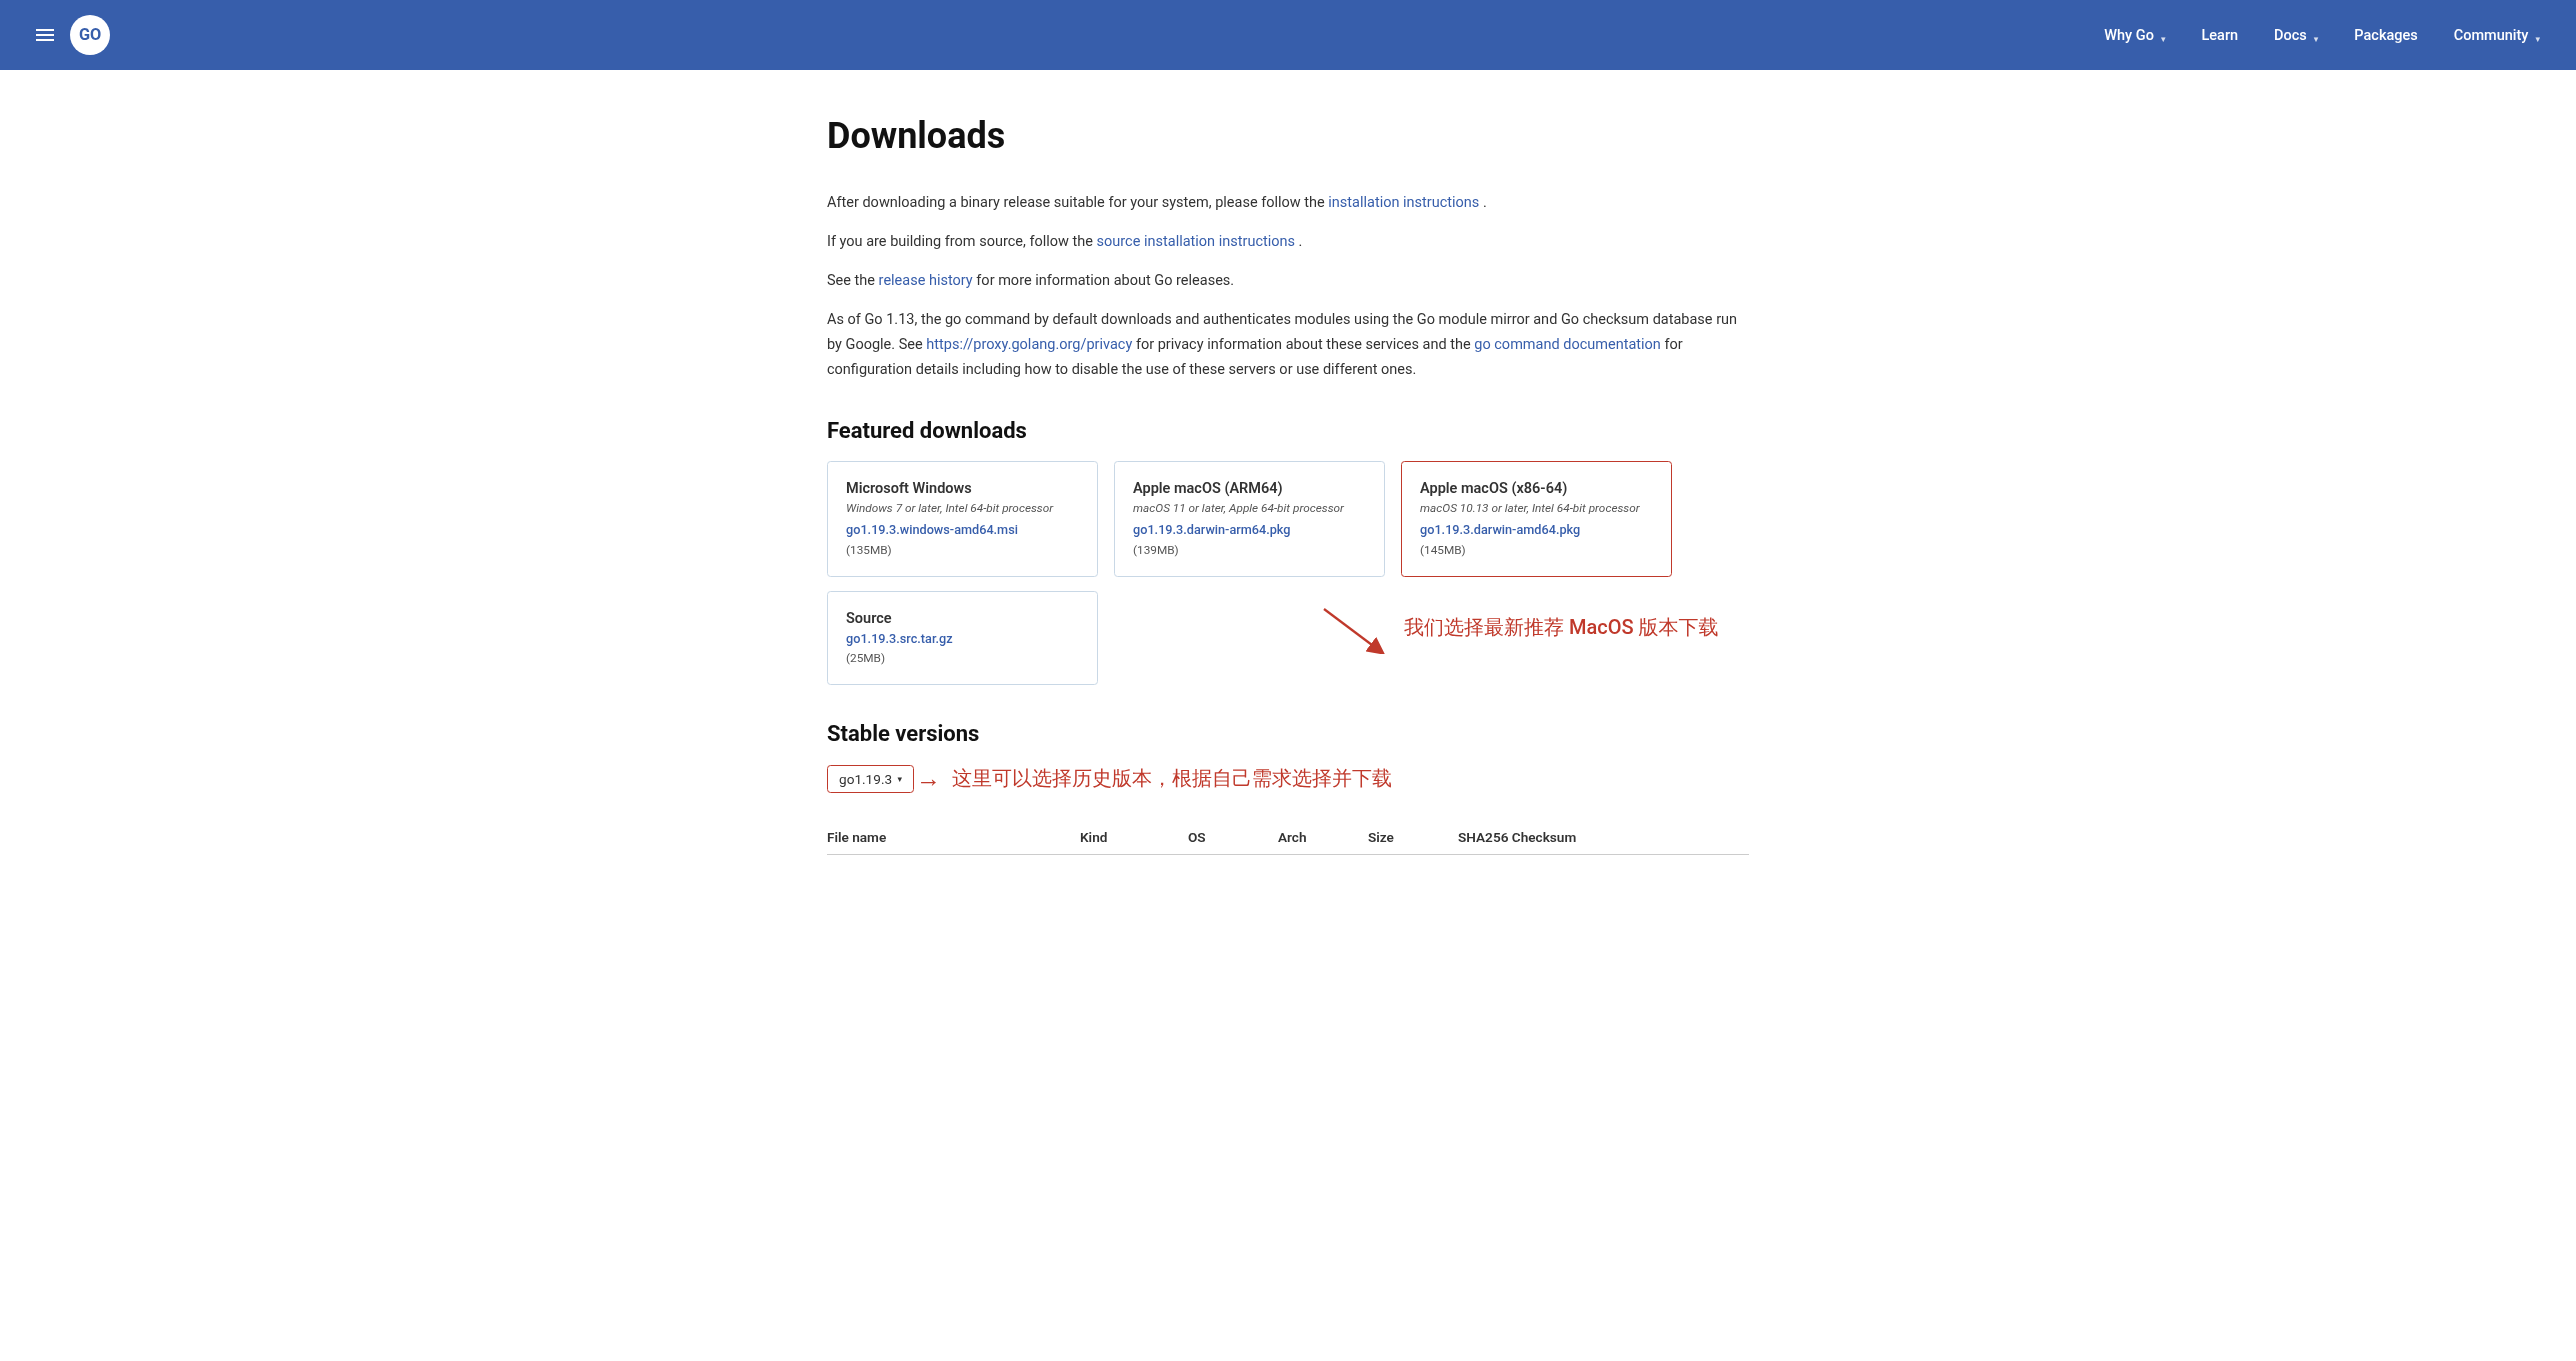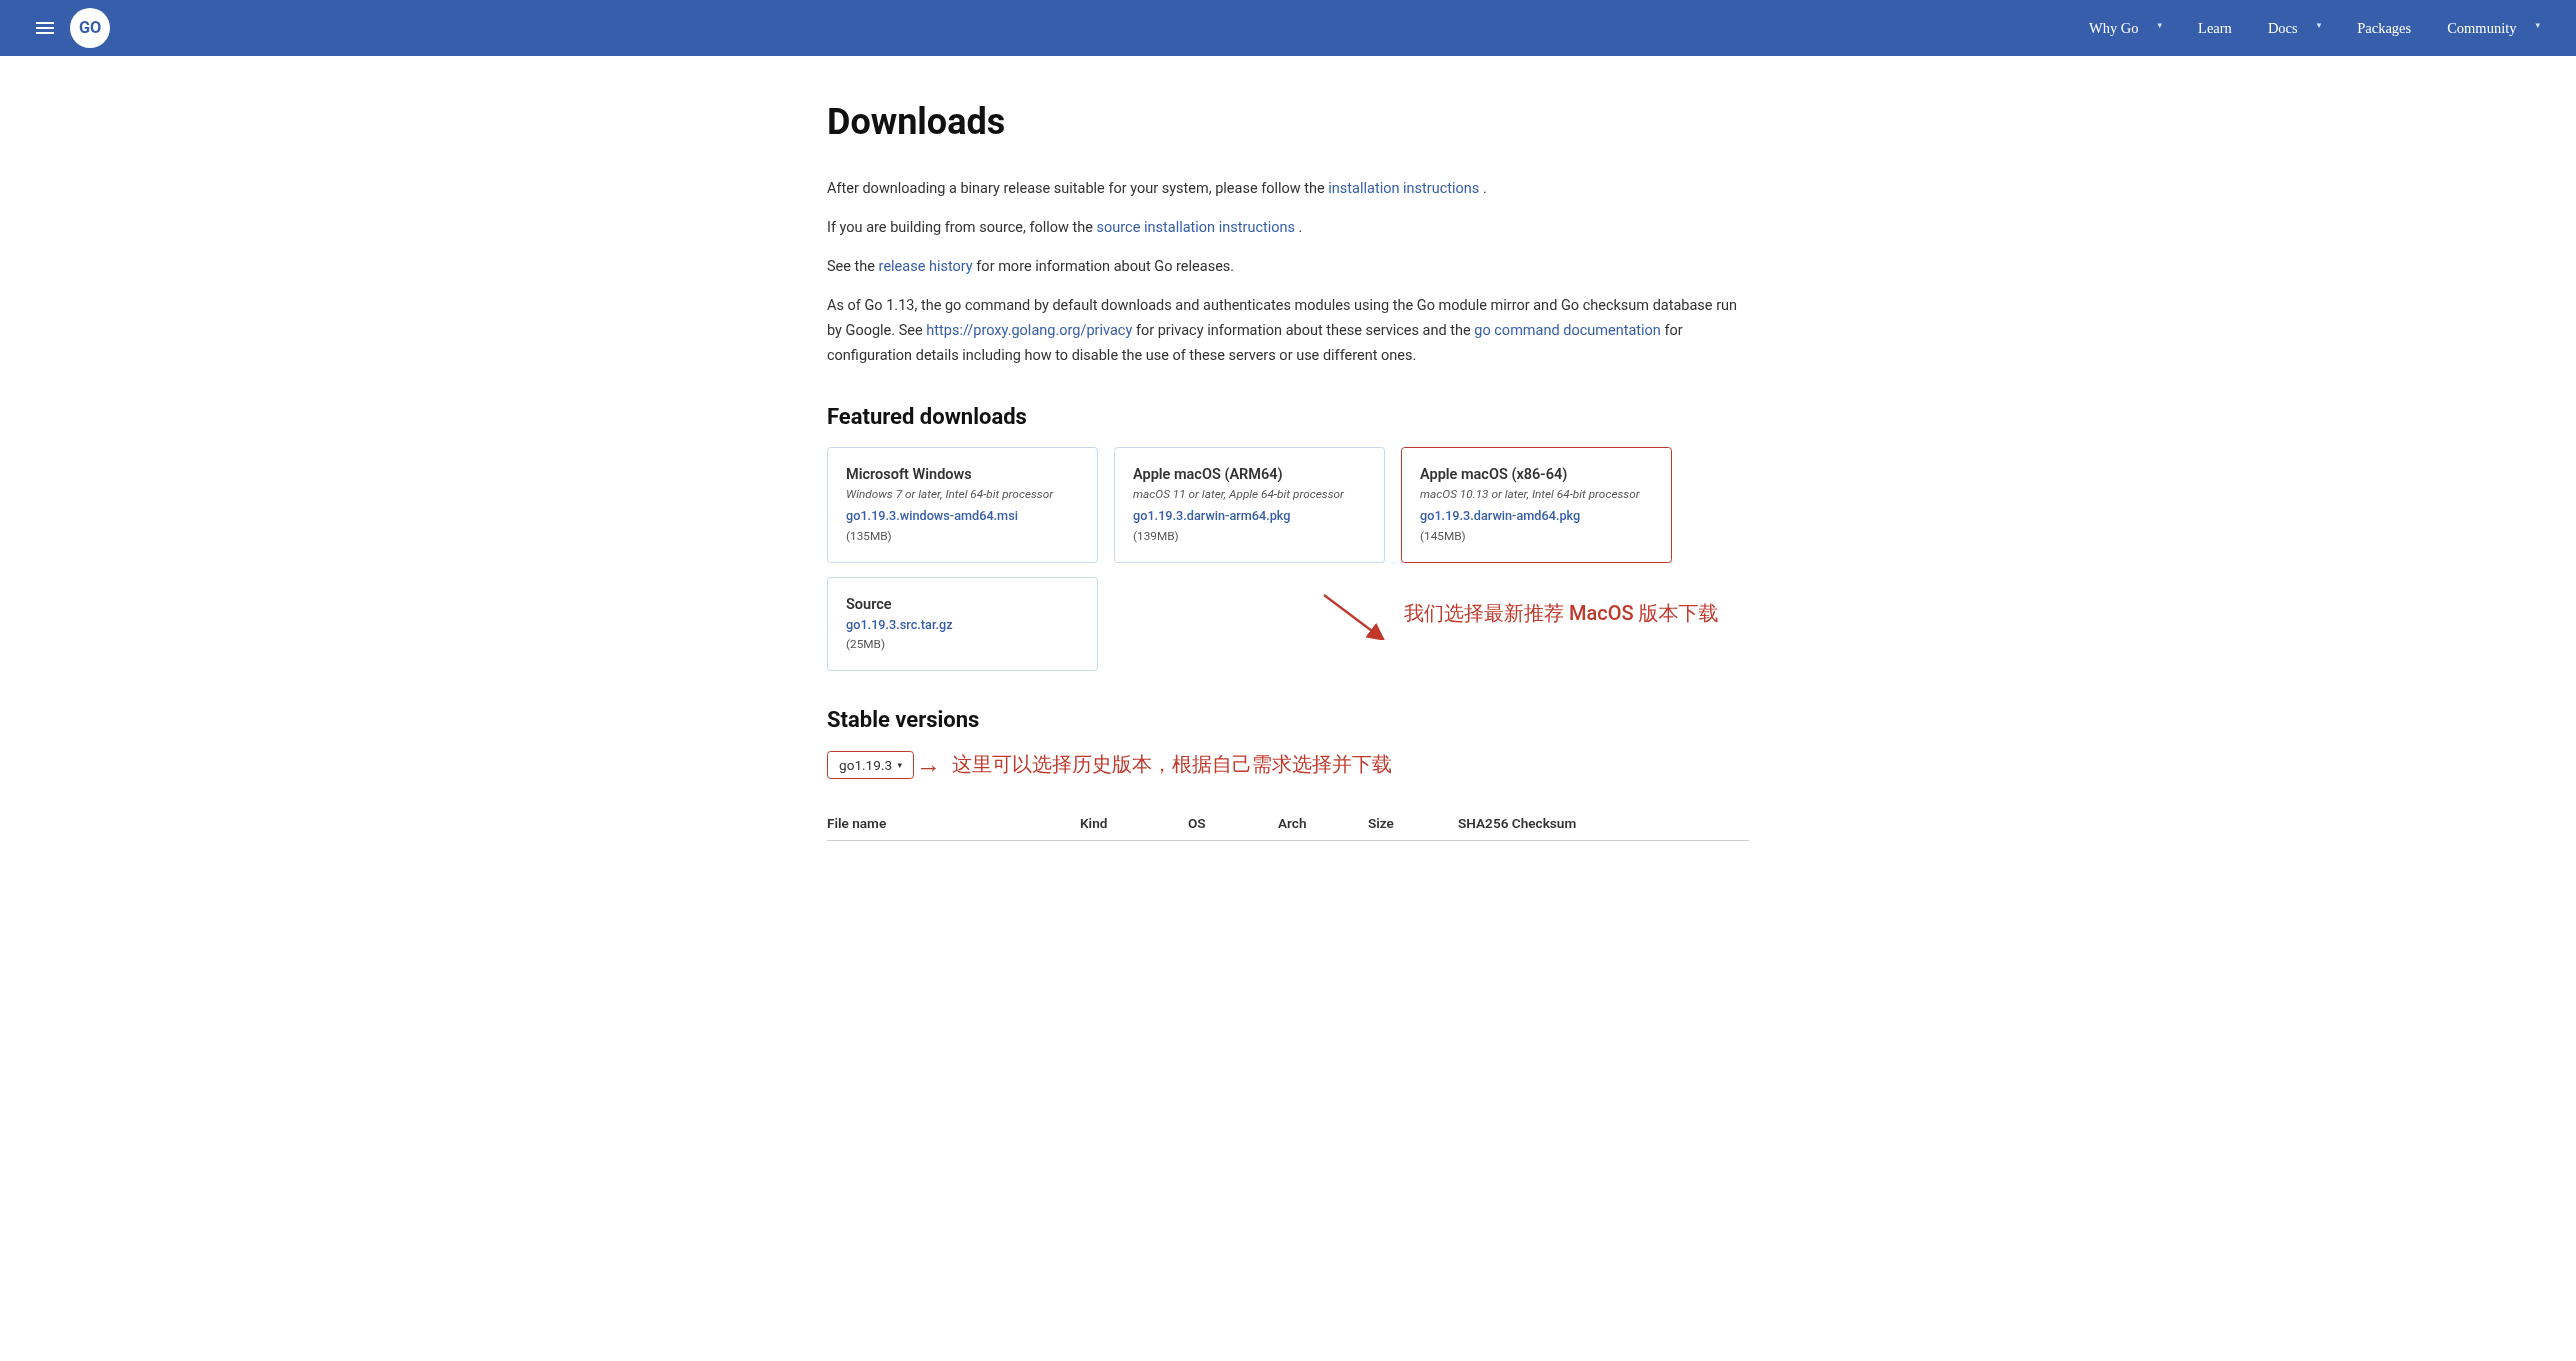--- a/index.html
+++ b/index.html
@@ -4,21 +4,21 @@
   <style>
     * { margin: 0; padding: 0; box-sizing: border-box; }
     body { font-family: -apple-system, BlinkMacSystemFont, 'Segoe UI', Roboto, sans-serif; font-size: 14.5px; color: #333; background: #fff; }
 
     
     .navbar {
       background: #375eab;
       display: flex;
       align-items: center;
       padding: 0 36px;
-      height: 56px;
+      height: 70px;
     }
     .navbar-logo {
       display: flex;
       align-items: center;
       gap: 9px;
       margin-right: auto;
     }
     .go-logo {
       display: flex;
       align-items: center;
@@ -55,24 +55,23 @@
       display: flex;
       align-items: center;
       gap: 36px;
     }
     .nav-link {
       color: #fff;
       text-decoration: none;
       font-size: 14.5px;
       font-weight: 500;
       display: flex;
-      align-items: flex-start;
-      gap: 19px;
+      align-items: flex-end;
+      gap: 7px;
       cursor: pointer;
-      font-family: Liberation Serif, serif;
     }
     .nav-link .chevron {
       font-size: 9px;
       opacity: 0.8;
     }
 
     
     .main-content {
       max-width: 994px;
       margin: 0 auto;

